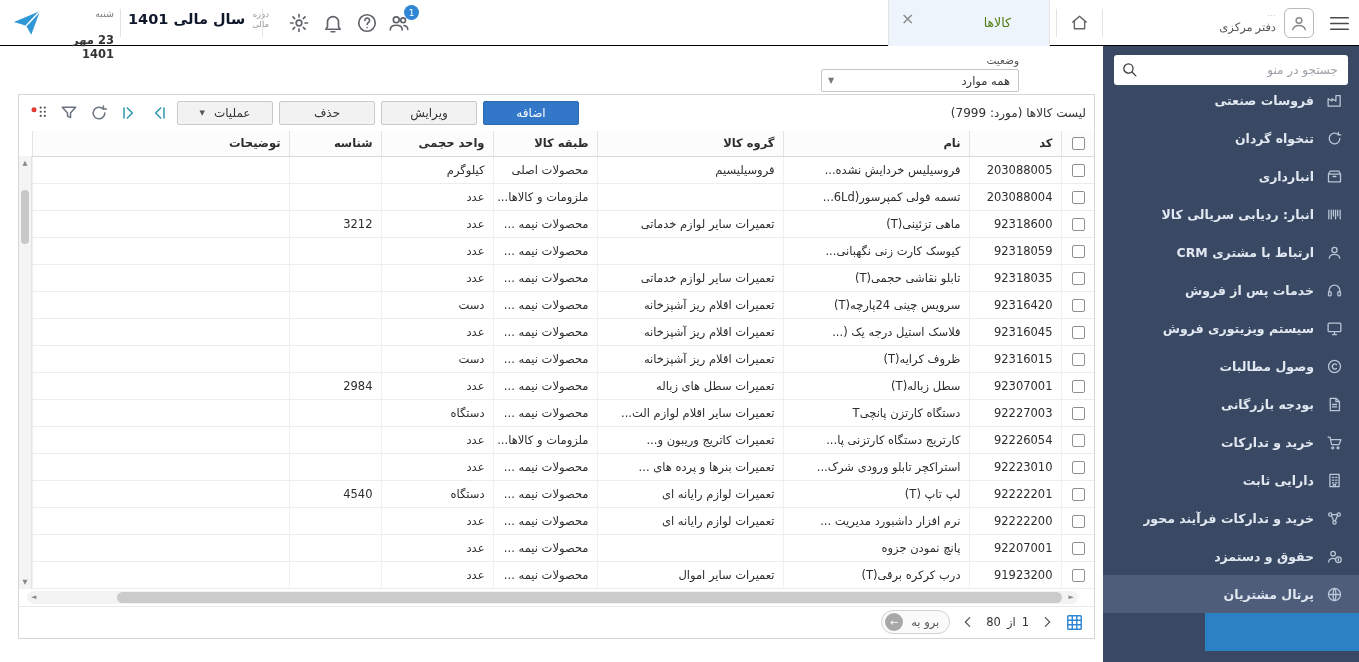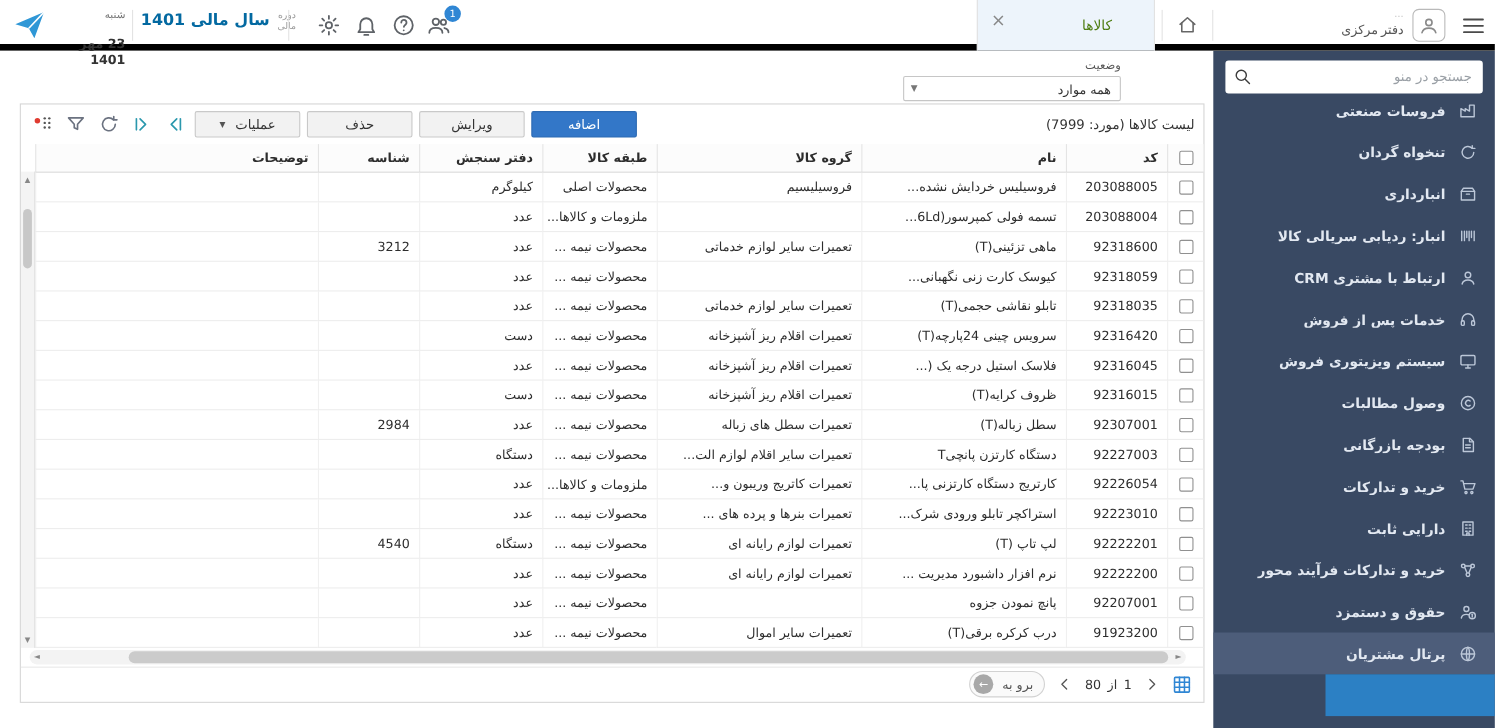--- a/index.html
+++ b/index.html
@@ -1,30 +1,30 @@
 <!DOCTYPE html>
 <html lang="fa" dir="rtl"><head>
 <meta charset="utf-8">
 <style>
 *{margin:0;padding:0;box-sizing:border-box;}
 html,body{width:1359px;height:662px;overflow:hidden;background:#fff;font-family:"DejaVu Sans",sans-serif;}
 body{direction:rtl;position:relative;}
 svg{display:block;}
 
-.topbar{position:absolute;top:0;left:0;width:1359px;height:46px;background:#fff;border-bottom:6px solid #000000;z-index:5;}
+.topbar{position:absolute;top:0;left:0;width:1359px;height:46px;background:#fff;border-bottom:1px solid #000000;z-index:5;}
 .abs{position:absolute;}
 .logo{left:10px;top:7px;width:34px;height:32px;cursor:pointer;}
 .logo svg{width:100%;height:100%;}
 .date-block{left:48px;top:8px;width:66px;text-align:right;}
 .weekday{font-size:9.5px;color:#777;}
 .date-val{font-size:11.5px;color:#333;font-weight:bold;margin-top:14px;}
 .vdiv{width:1px;background:#e3e3e3;top:9px;height:28px;}
 .fiscal{left:128px;top:9px;display:flex;align-items:center;gap:7px;cursor:pointer;}
 .fiscal-label{display:flex;flex-direction:column;font-size:8.5px;color:#999;line-height:1.2;text-align:right;}
-.fiscal-value{font-size:14.5px;font-weight:bold;color:#0369a1;white-space:nowrap;}
+.fiscal-value{font-size:14.5px;font-weight:bold;color:#0f172a;white-space:nowrap;}
 .icon-btn{width:22px;height:22px;color:#5f6368;cursor:pointer;}
 .icon-btn svg{width:100%;height:100%;}
 .badge{left:404px;top:5px;width:15px;height:15px;border-radius:50%;background:#2f86d4;color:#fff;font-size:9px;display:flex;align-items:center;justify-content:center;z-index:2;}
 .tab{left:888px;top:0;width:162px;height:46px;background:#edf4fb;border-left:1px solid #e2e2e2;border-right:1px solid #e2e2e2;cursor:pointer;}
 .tab-close{position:absolute;left:12px;top:11px;font-size:16px;color:#888;cursor:pointer;line-height:1;}
 .tab-label{position:absolute;right:38px;top:15px;font-size:12.5px;color:#4d7c0f;}
 .home-btn{left:1070px;top:13px;width:19px;height:19px;color:#666;cursor:pointer;}
 .home-btn svg{width:100%;height:100%;}
 .office{left:1152px;top:8px;width:124px;text-align:right;}
 .office-company{font-size:8.5px;color:#c4c4c4;}
@@ -396,21 +396,21 @@
               <col style="width:92px">
               <col>
           </colgroup>
           <thead>
               <tr>
                 <th class="c-check"><span class="cb"></span></th>
                 <th>کد</th>
                 <th>نام</th>
                 <th>گروه کالا</th>
                 <th>طبقه کالا</th>
-                <th>دفتر سنجش</th>
+                <th>واحد حجمی</th>
                 <th>شناسه</th>
                 <th>توضیحات</th>
               </tr>
             </thead>
           <tbody>
               <tr>
                 <td class="c-check"><span class="cb"></span></td>
                 <td>203088005</td>
                 <td>فروسیلیس خردایش نشده...</td>
                 <td>فروسیلیسیم</td>

